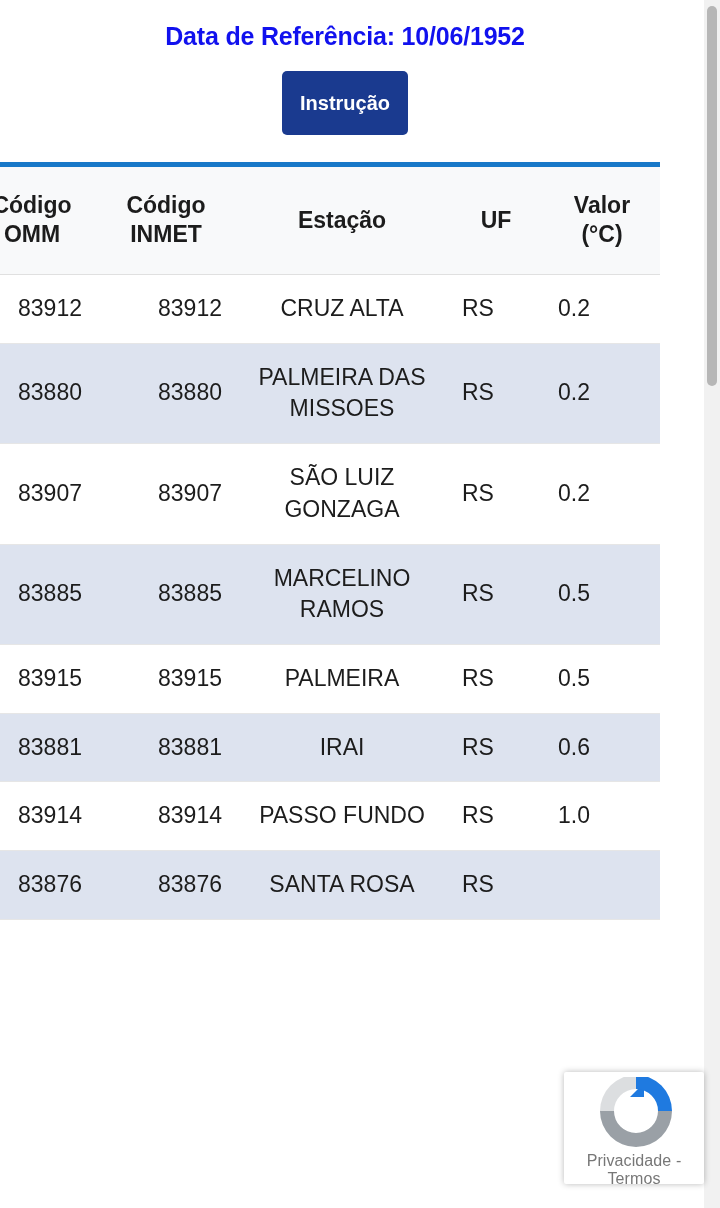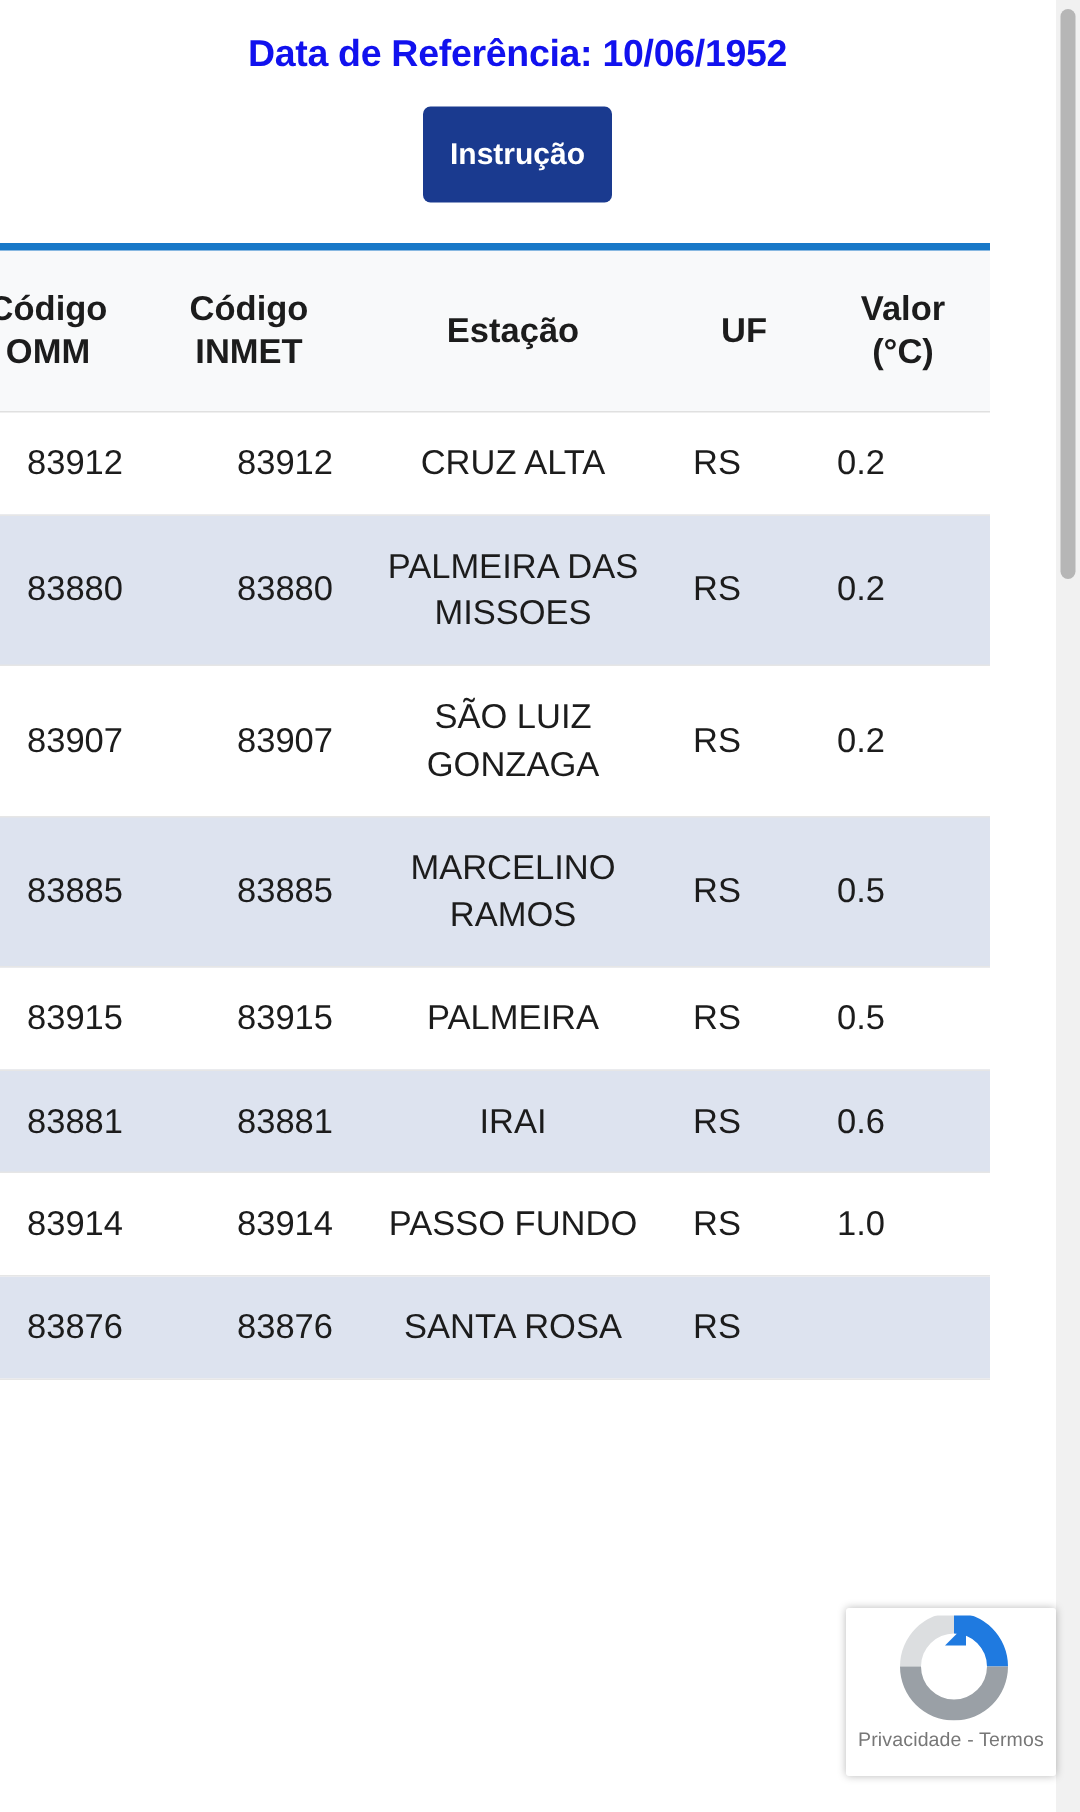--- a/index.html
+++ b/index.html
@@ -146,21 +146,21 @@
     overflow: hidden;
   }
   .recaptcha .logo {
     height: 80px;
     display: flex;
     align-items: center;
     justify-content: center;
   }
   .recaptcha .legal {
     text-align: center;
-    font-size: 13px;
+    font-size: 16px;
     color: #777777;
     letter-spacing: 0.1px;
   }
 </style>
 </head>
 <body>
 
 <div class="page">
 
   <h1 class="ref-date">Data de Referência: 10/06/1952</h1>

